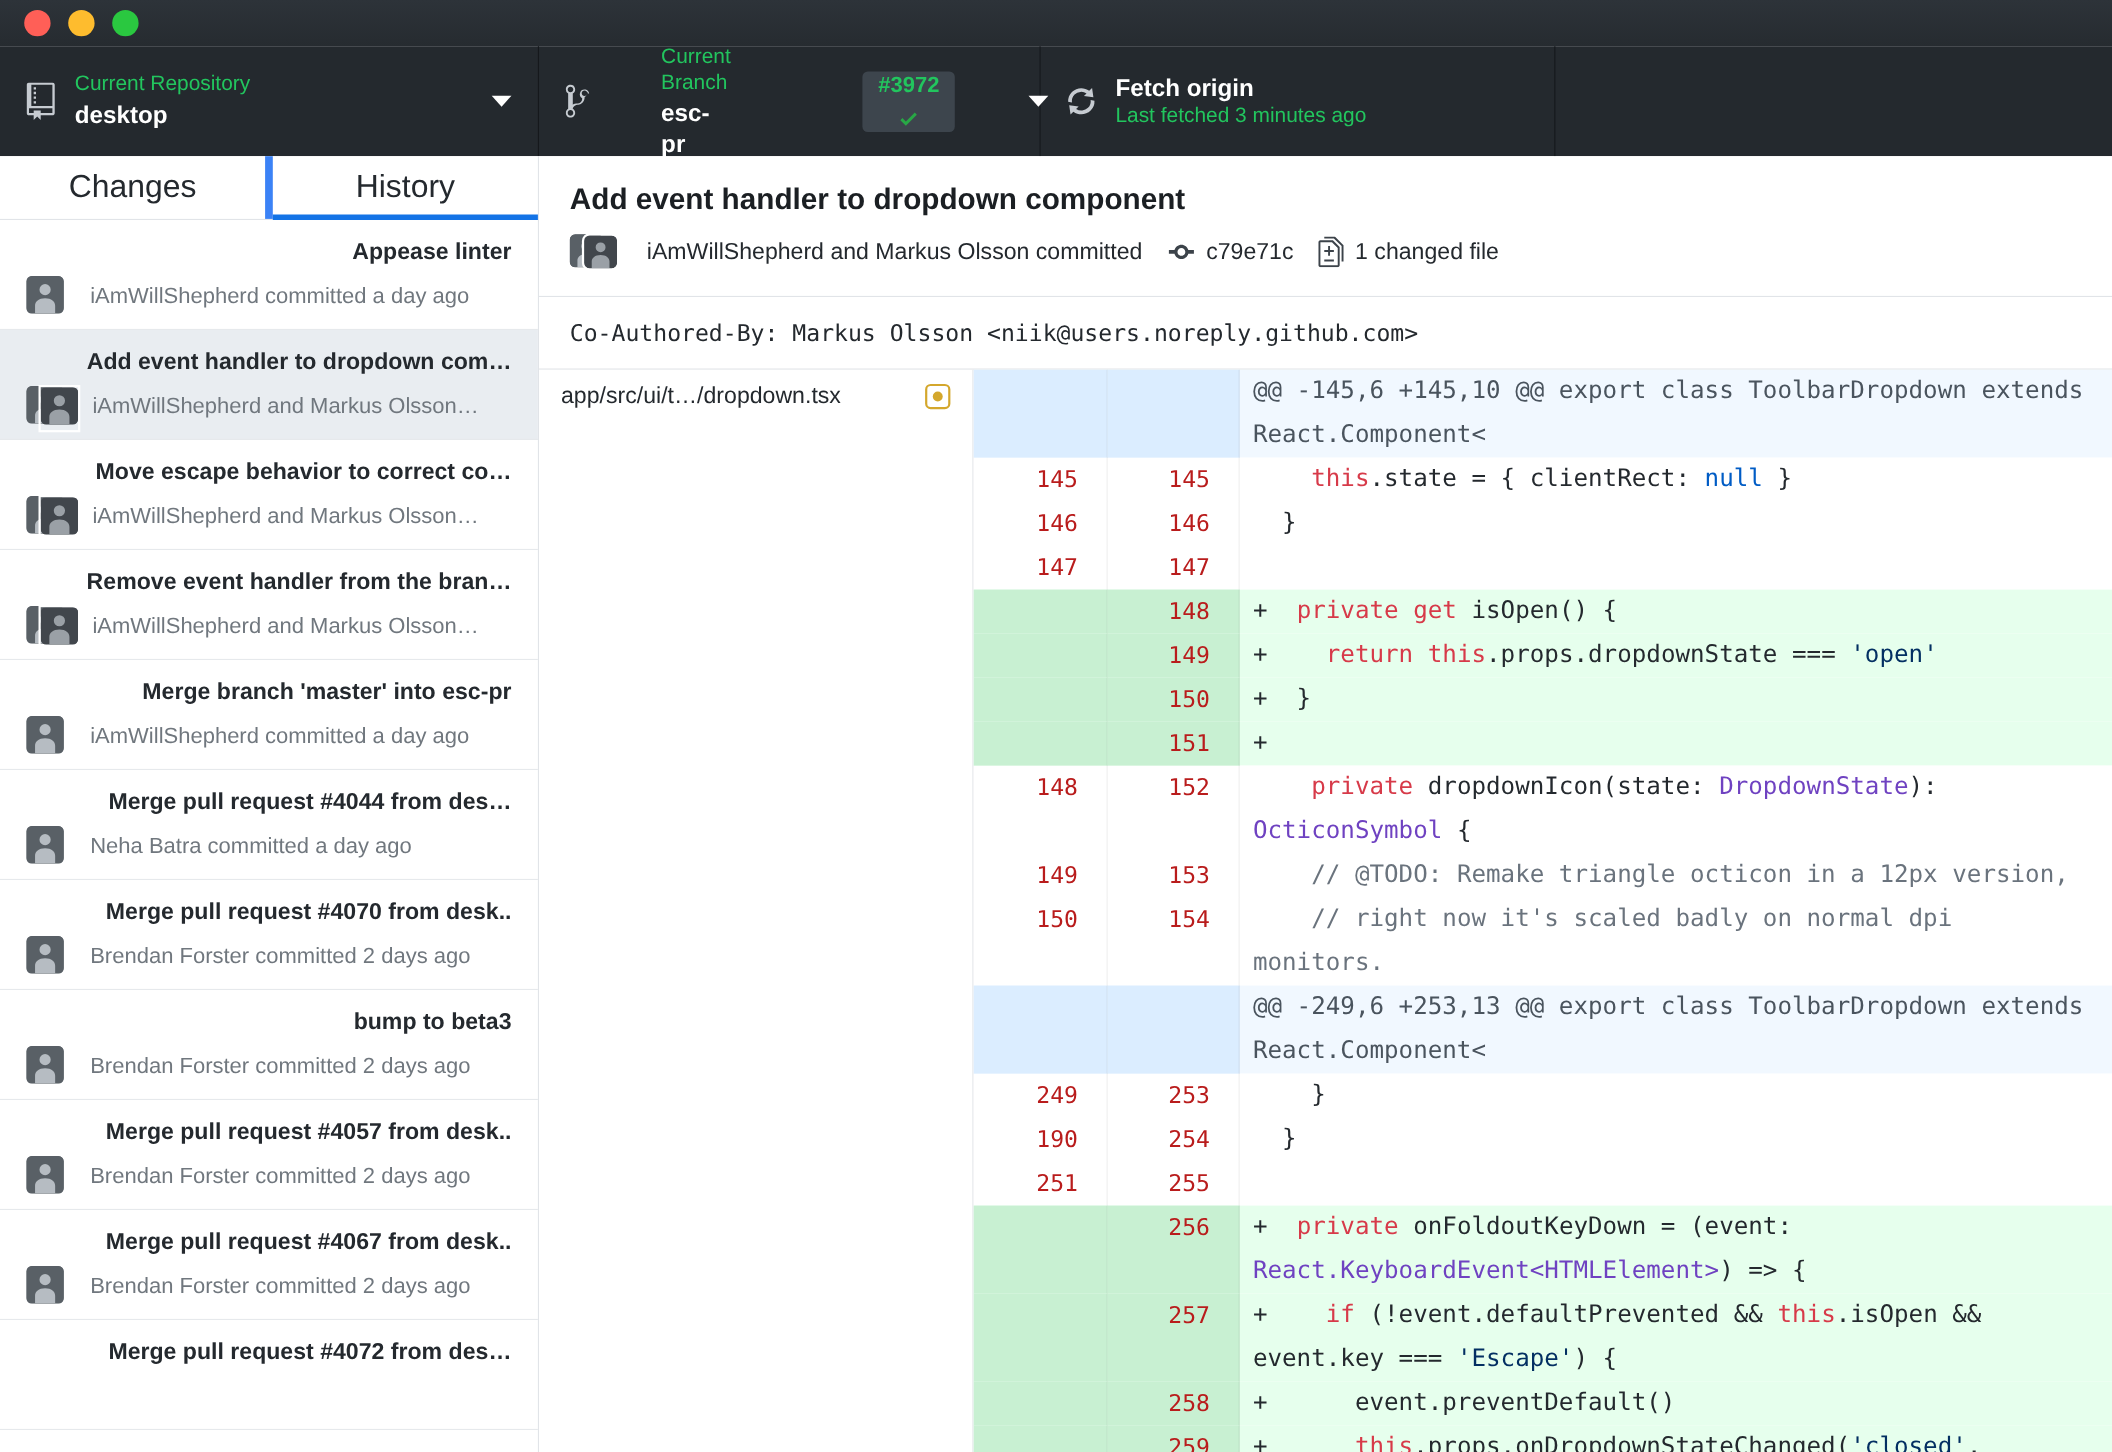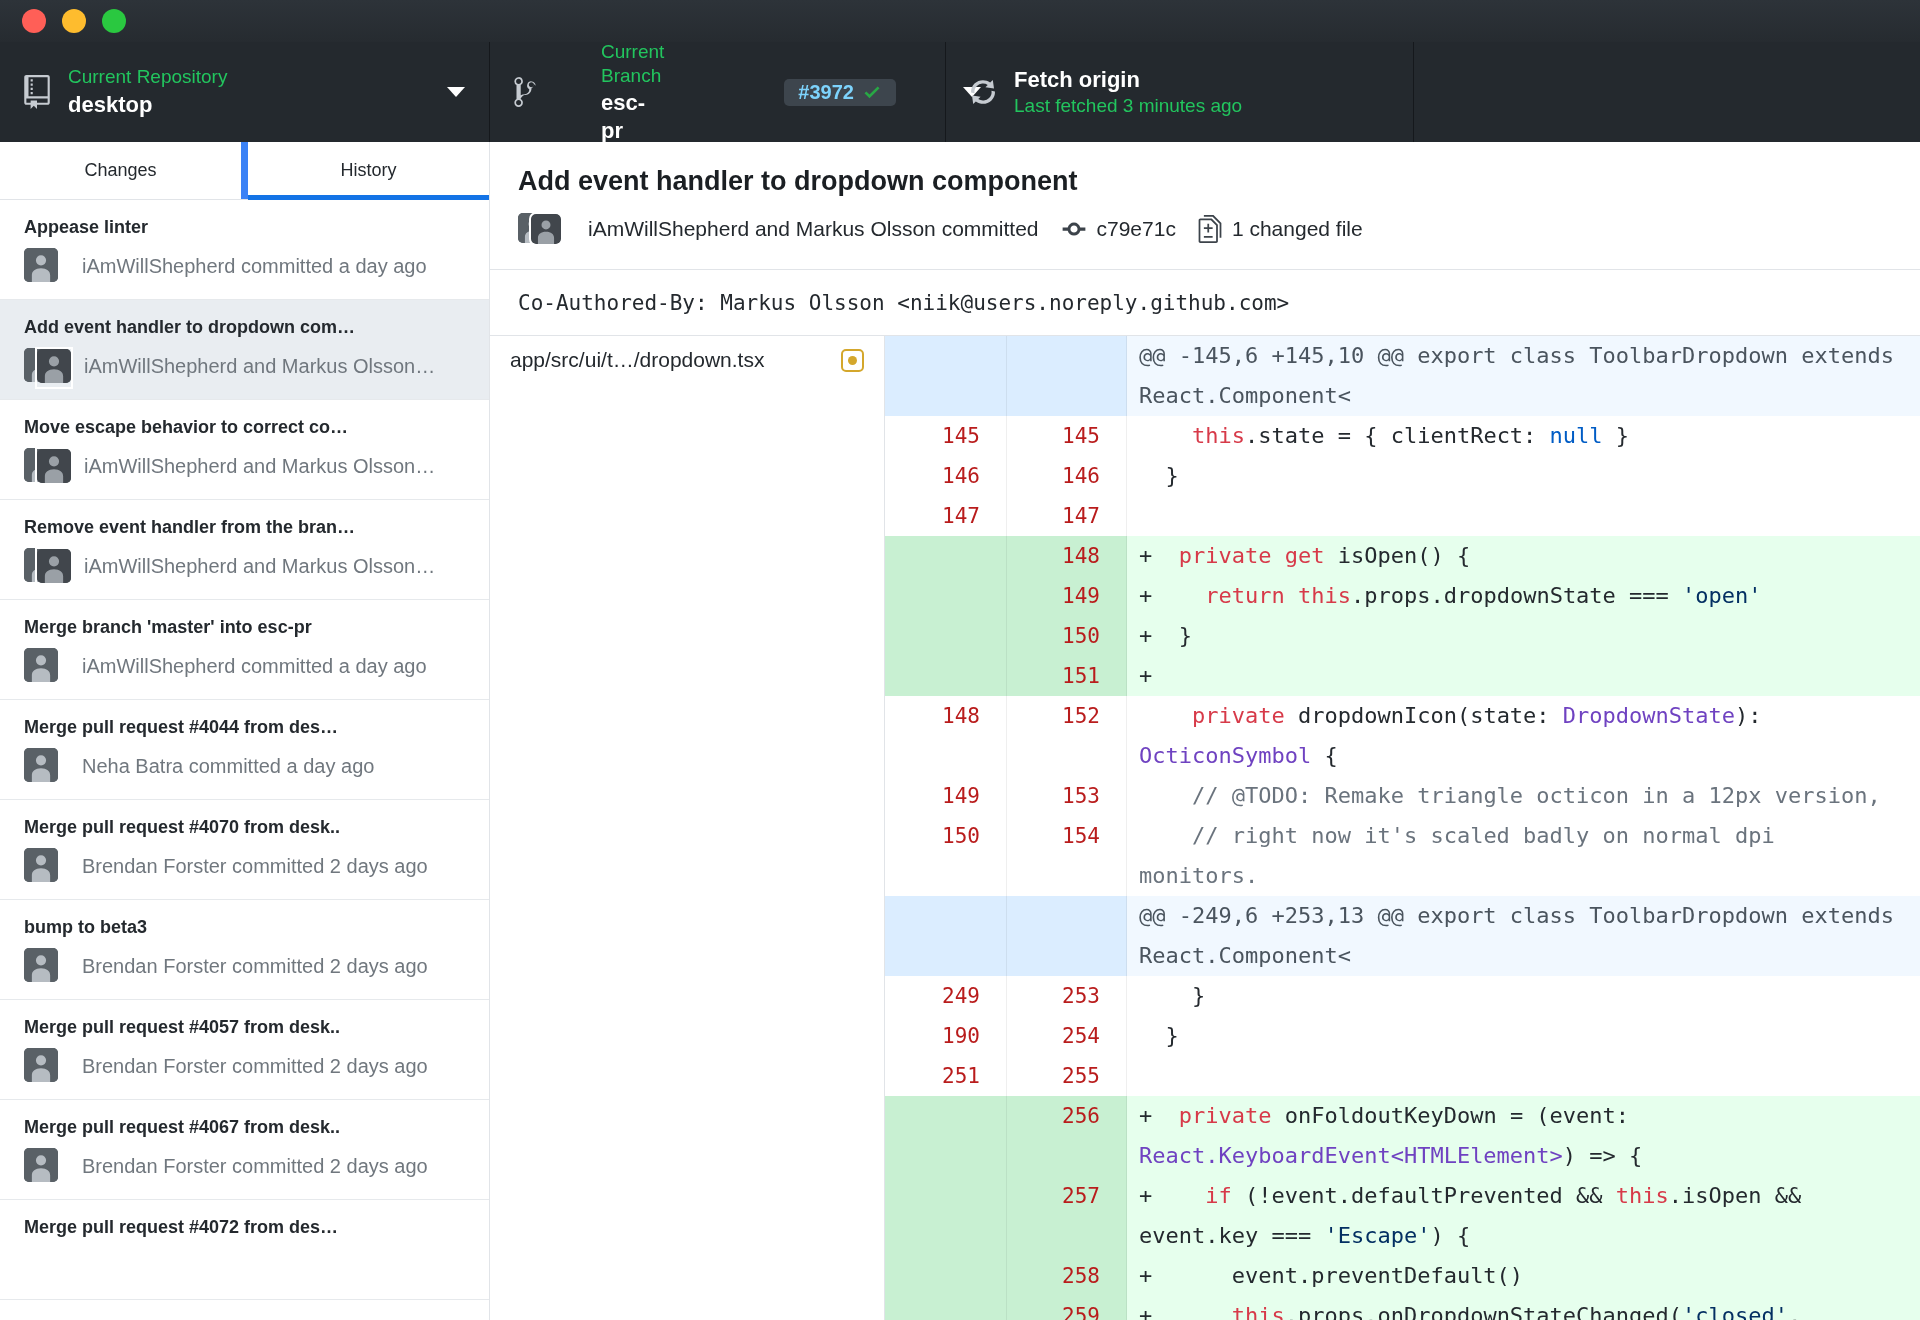--- a/index.html
+++ b/index.html
@@ -23,46 +23,46 @@
   .tool-text { display:flex; flex-direction:column; line-height:1.25; }
   .tool-label { font-size:19px; color:#22c55e; }
   .tool-value { font-size:22px; font-weight:bold; color:#ffffff; margin-top:2px; }
   .sec-repo { width:490px; }
   .sec-branch { width:456px;gap:47px; }
   .sec-fetch { width:468px; }
   .spacer { flex:1; }
   .caret { width:0; height:0; border-left:9px solid transparent;
     border-right:9px solid transparent; border-top:10px solid #fff; margin-left:20px; }
   .pr-badge { background:#3d454d; border-radius:5px; padding:2px 14px;
-    font-size:20px; font-weight:bold; color:#7dd3fc; display:flex; align-items:center;
-    gap:8px; margin-left:26px; }
+    font-size:20px; font-weight:bold; color:#22c55e; display:flex; align-items:center;
+    gap:8px; margin-left:26px;flex-direction:column; }
   .pr-badge svg { display:block; }
 
   
   .app-body { display:flex; height:1178px; }
   .sidebar { width:490px; border-right:1px solid #e1e4e8; display:flex;
     flex-direction:column; background:#fff; }
   .mainpane { flex:1; display:flex; flex-direction:column; background:#fff; }
 
   
   .tabs { height:58px; display:flex; border-bottom:1px solid #e1e4e8; }
   .tab { flex:1; display:flex; align-items:center; justify-content:center;
-    font-size:18px; color:#24292e; cursor:pointer; position:relative; }
+    font-size:29px; color:#24292e; cursor:pointer; position:relative; }
   .tab + .tab { border-left:7px solid #3b82f6; }
   .tab.active { font-weight:400; }
   .tab.active::after { content:""; position:absolute; left:0; right:0; bottom:-1px;
     height:5px; background:#1373e6; }
 
   
   .commit-list { flex:1; overflow:hidden; }
   .commit-item { height:100px; padding:17px 24px 0; border-bottom:1px solid #e6e9ec;
     cursor:pointer; }
   .commit-item.selected { background:#e9edf1; }
-  .ci-title { font-size:18px; font-weight:bold; color:#24292e; white-space:nowrap;
-    overflow:hidden; }
+  .ci-title { font-size:21px; font-weight:bold; color:#24292e; white-space:nowrap;
+    overflow:hidden;text-align:right; }
   .ci-meta { display:flex; align-items:center; margin-top:10px; }
   .ci-meta-text { font-size:20px; color:#70777e; white-space:nowrap; overflow:hidden; }
   .avatar { display:inline-block; border-radius:5px; overflow:hidden; flex:none;
     background:#596066; }
   .avatar svg { display:block; width:100%; height:100%; }
   .avatar-stack { position:relative; flex:none; margin-right:12px; }
   .avatar-stack .a2 { position:absolute; top:1px; left:13px; outline:2px solid #fff; }
 
   
   .commit-header { height:128px; padding:24px 28px 0; border-bottom:1px solid #e1e4e8; }

